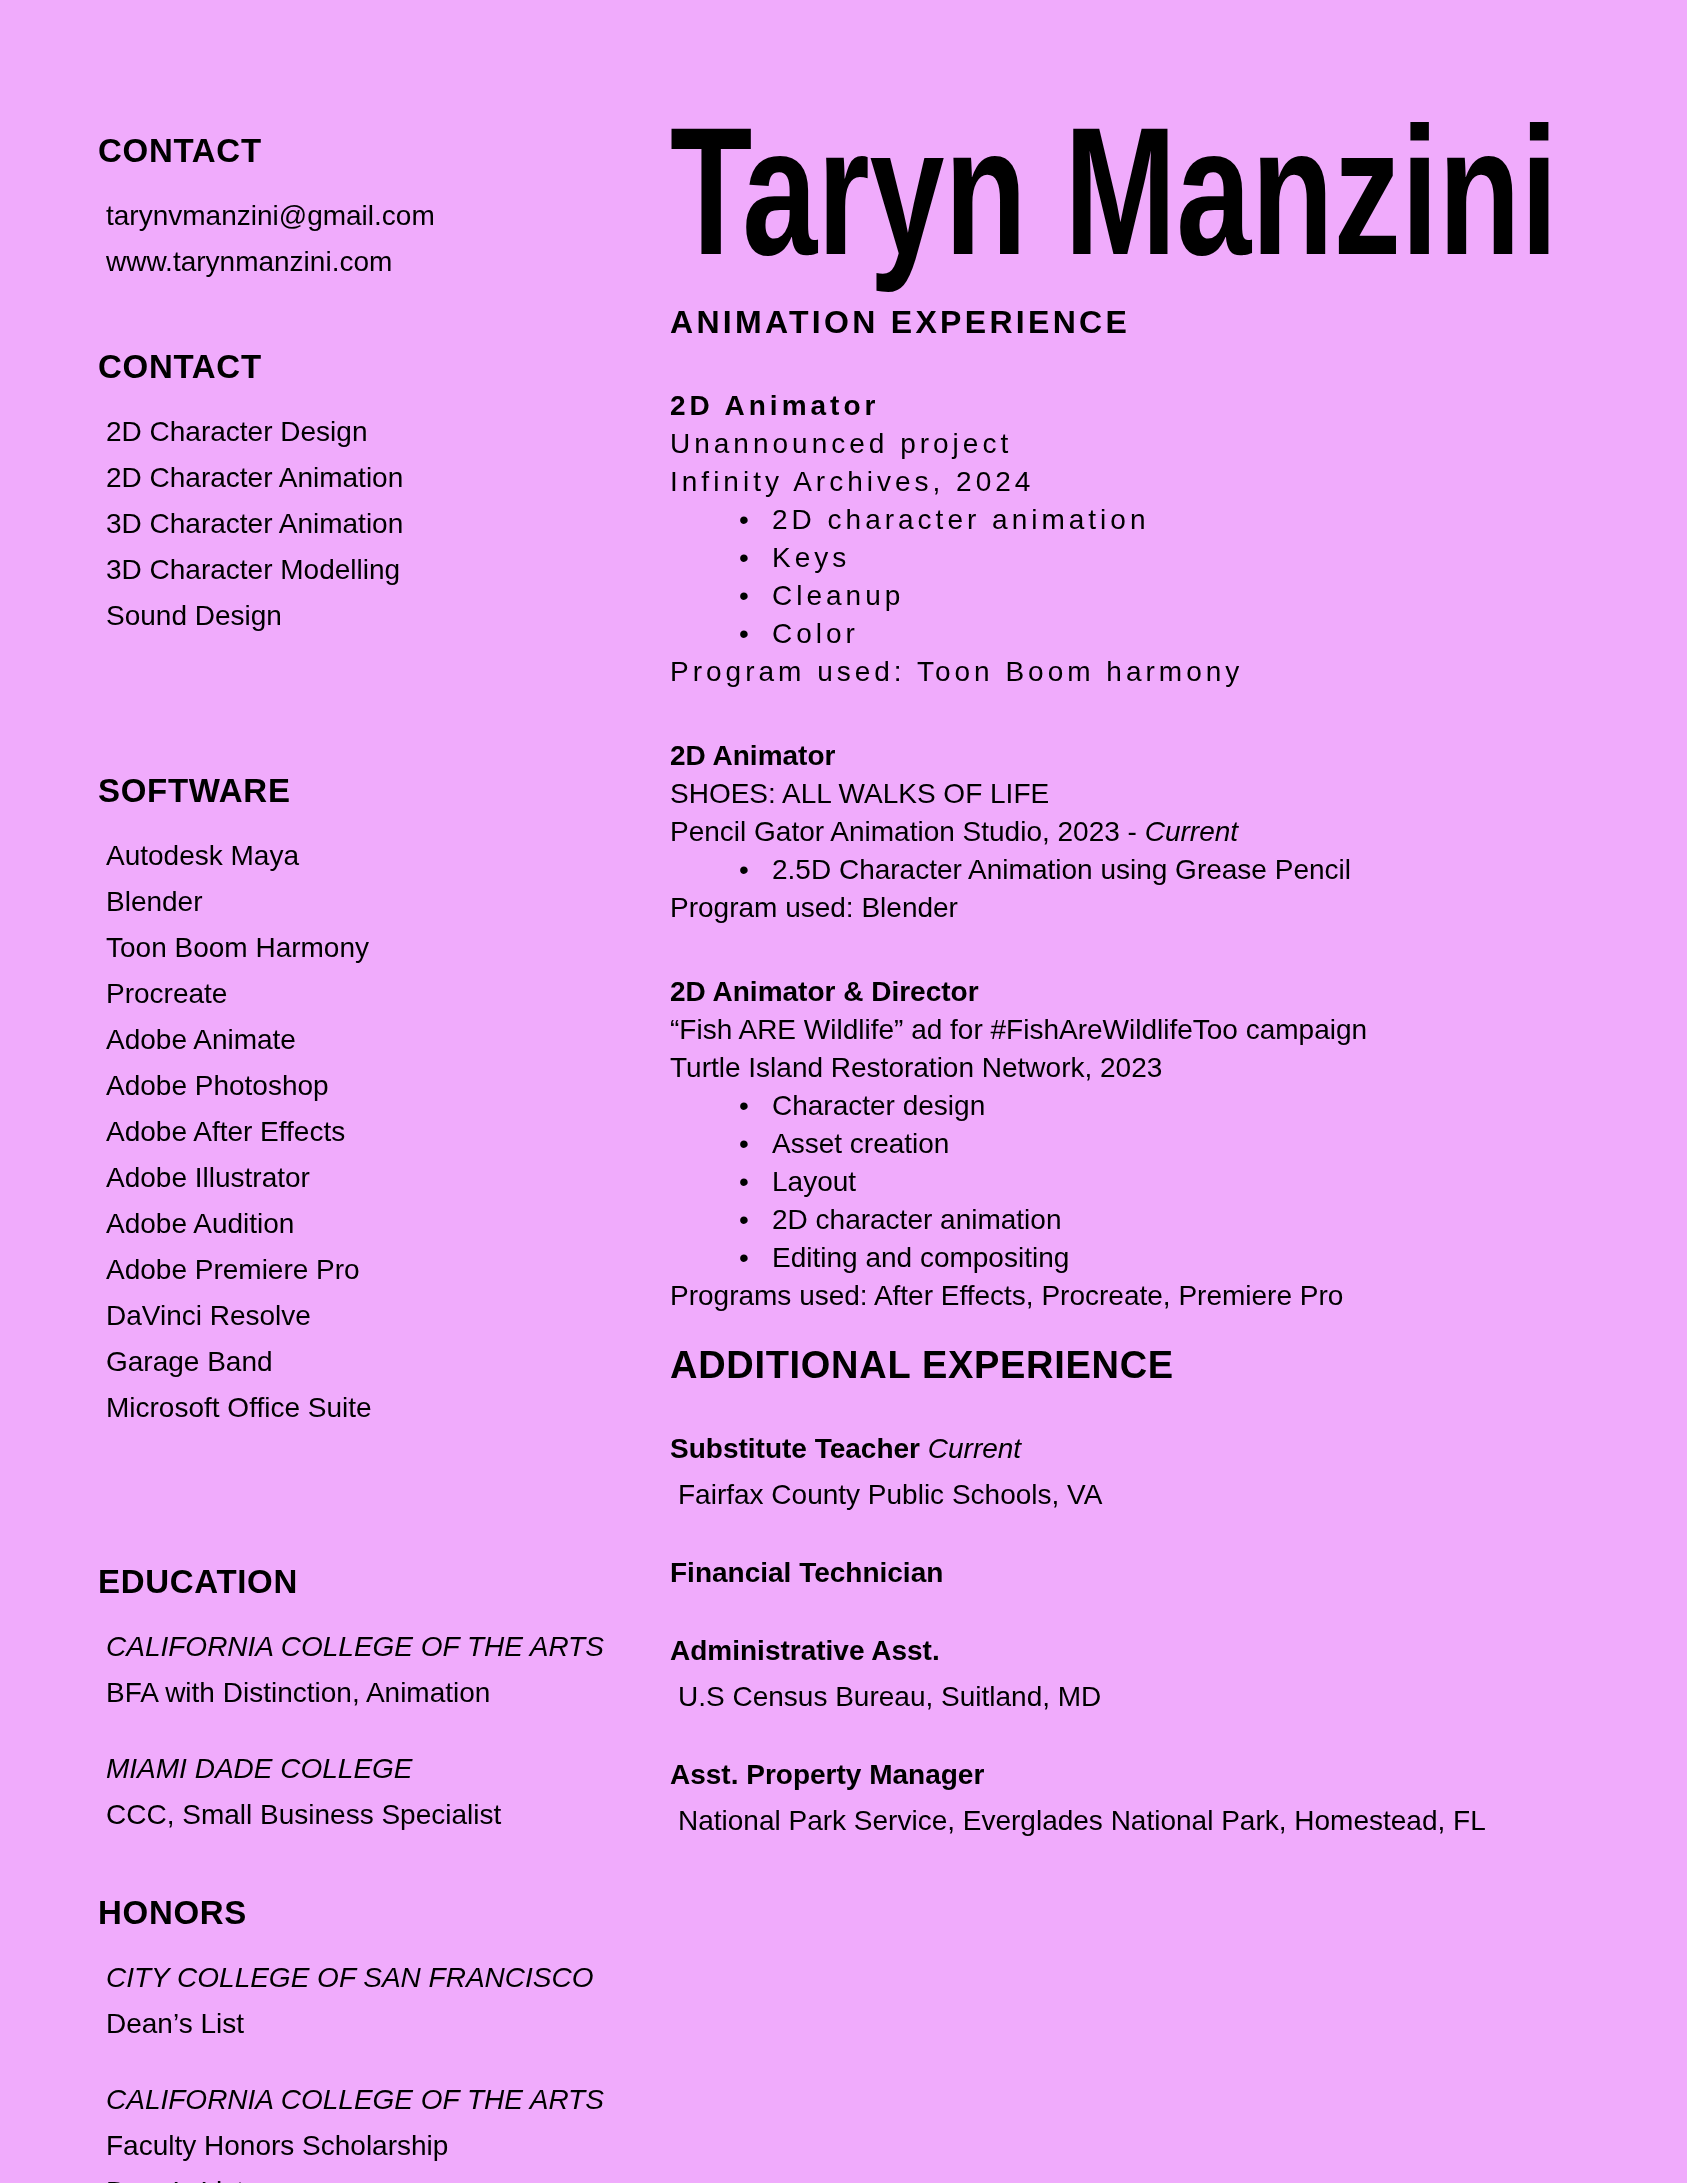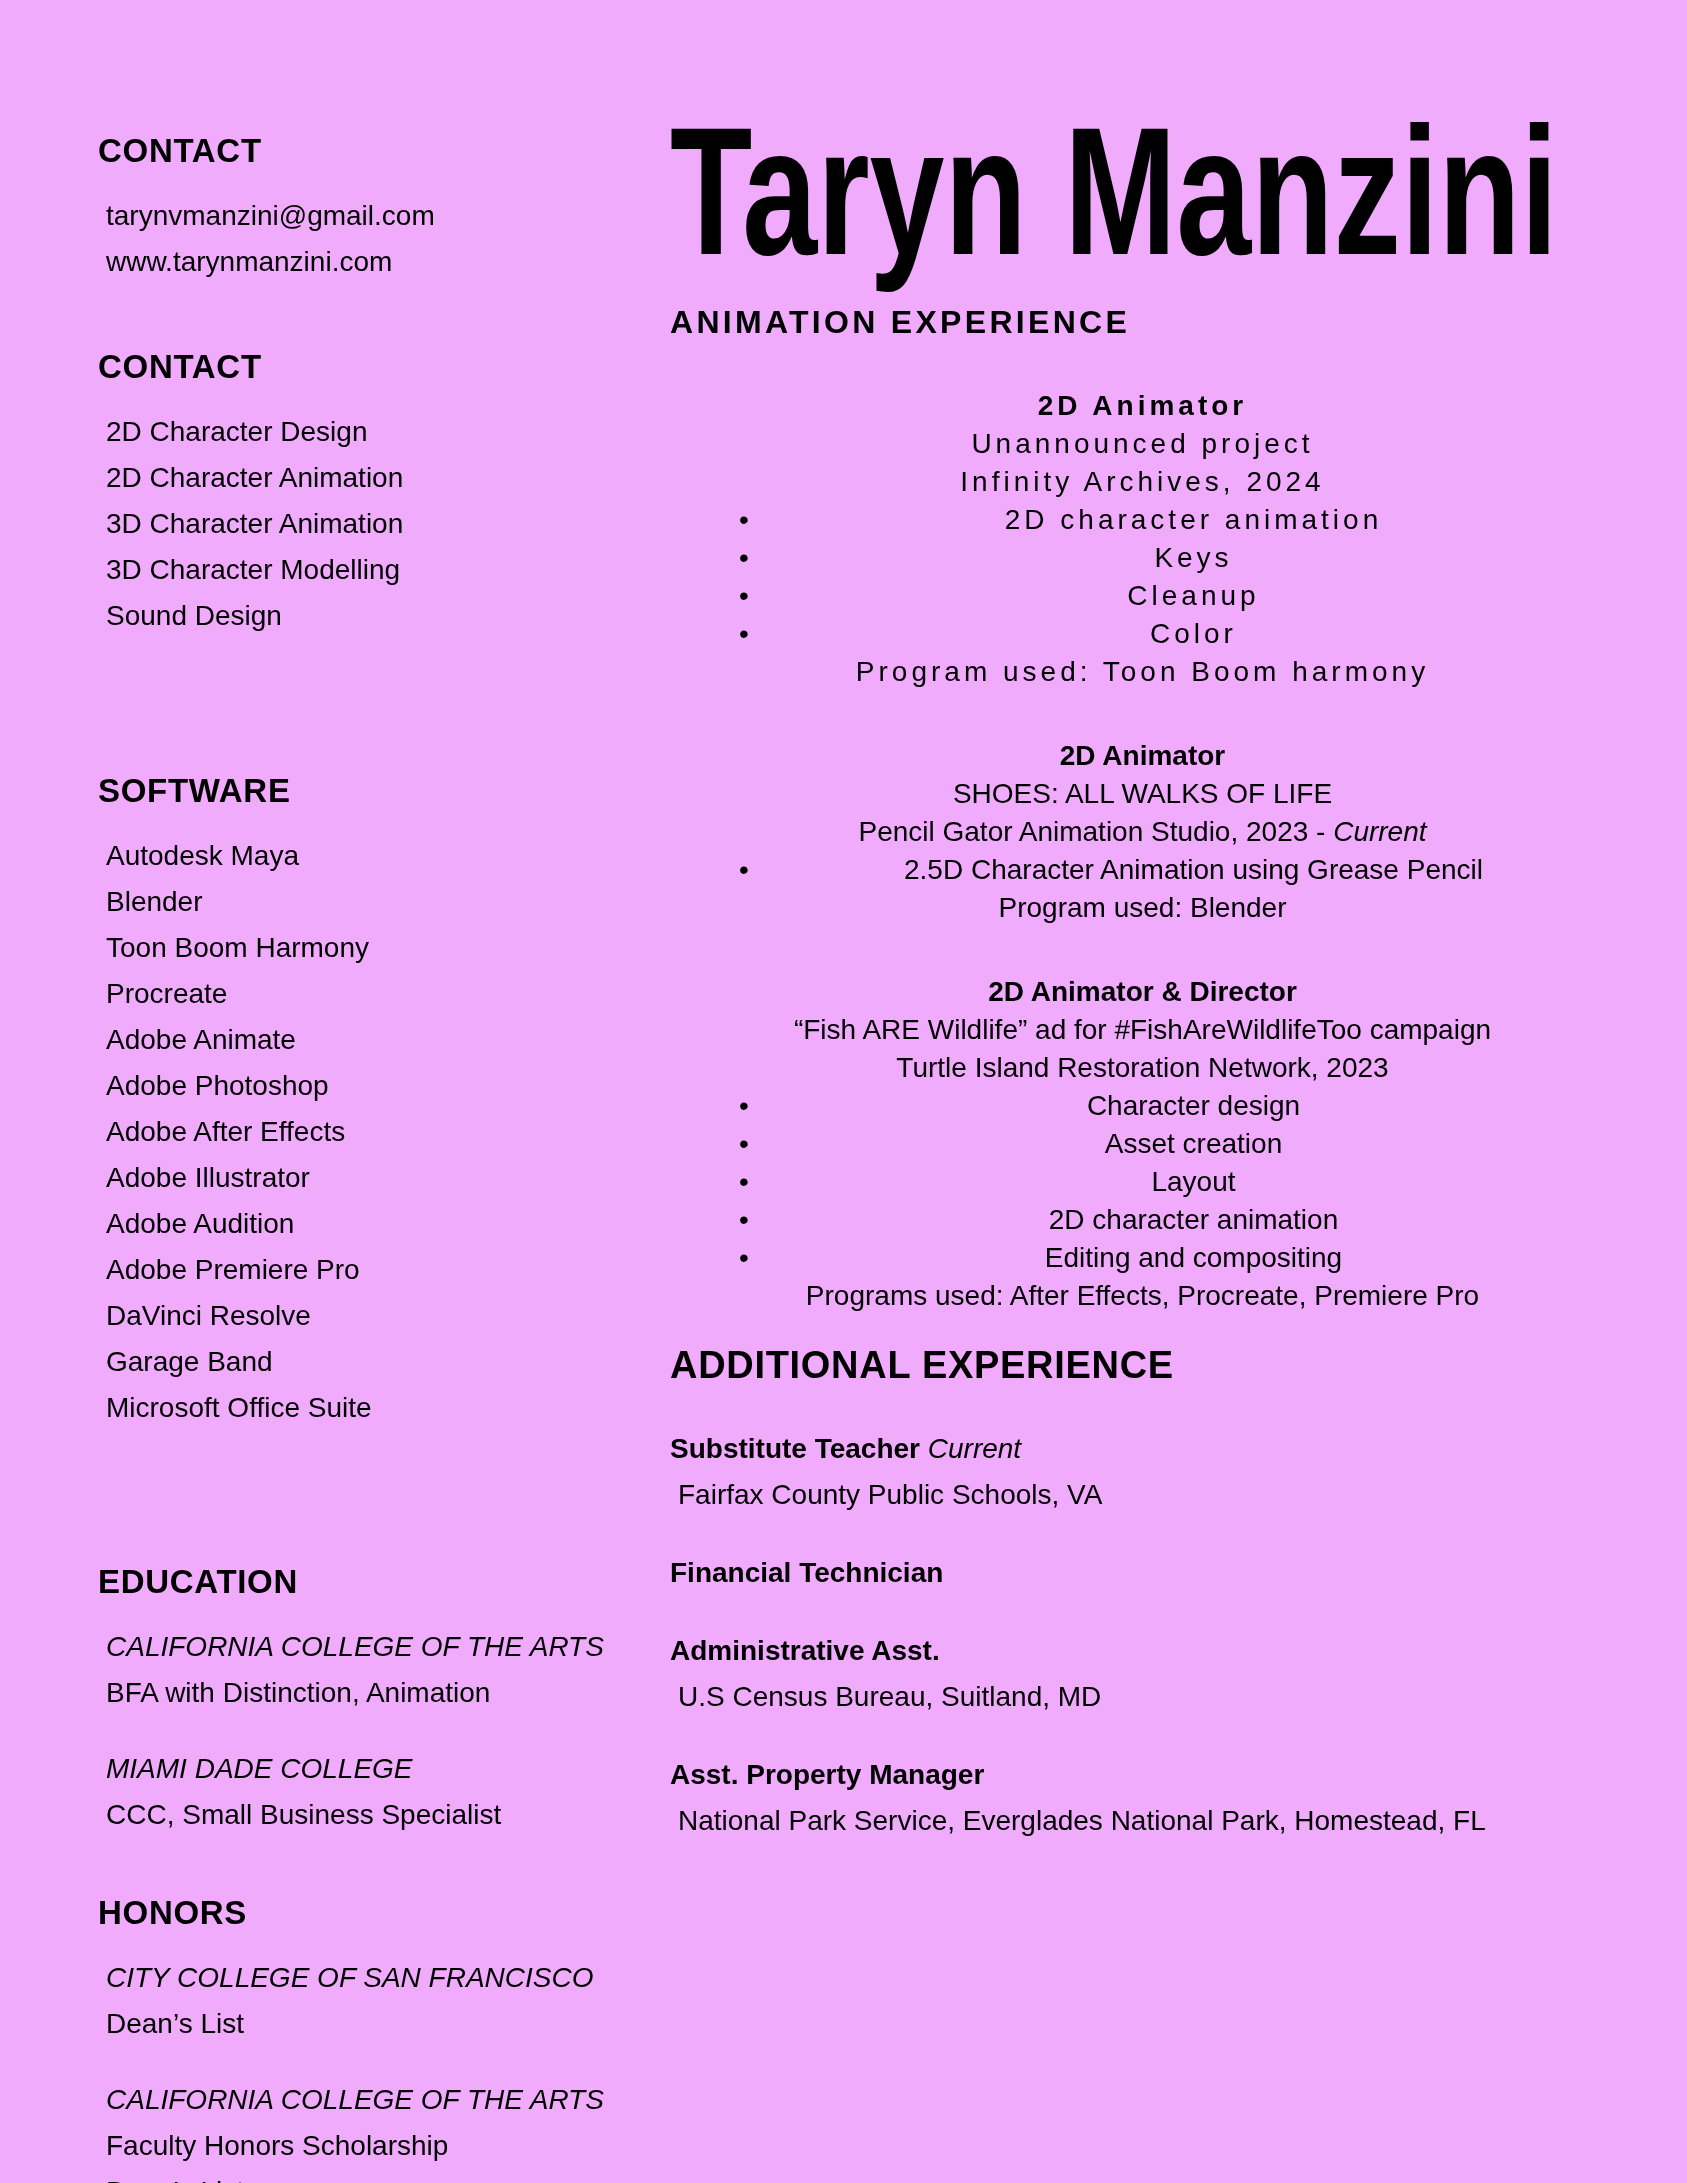--- a/index.html
+++ b/index.html
@@ -35,21 +35,21 @@
   }
   .center-heading { text-align:left; font-weight:bold; }
   .heading-anim {
     font-size:32px; line-height:38px; letter-spacing:3.3px;
     width:913px; margin:32px 0 0 0;
   }
   .heading-additional {
     font-size:38px; line-height:46px; letter-spacing:0.7px;
     width:913px; margin:26.5px 0 0 0;
   }
-  .job { margin-top:46px;text-align:center; }
+  .job { margin-top:46px; }
   .job h3 { font-size:28px; line-height:38px; font-weight:bold; margin:0; }
   .job p  { font-size:28px; line-height:38px; margin:0; }
   .job ul { list-style:none; margin:0; padding:0; }
   .job li {
     font-size:28px; line-height:38px;
     position:relative; padding-left:102px;
   }
   .job li::before {
     content:"\2022";
     position:absolute; left:69px; top:0;

